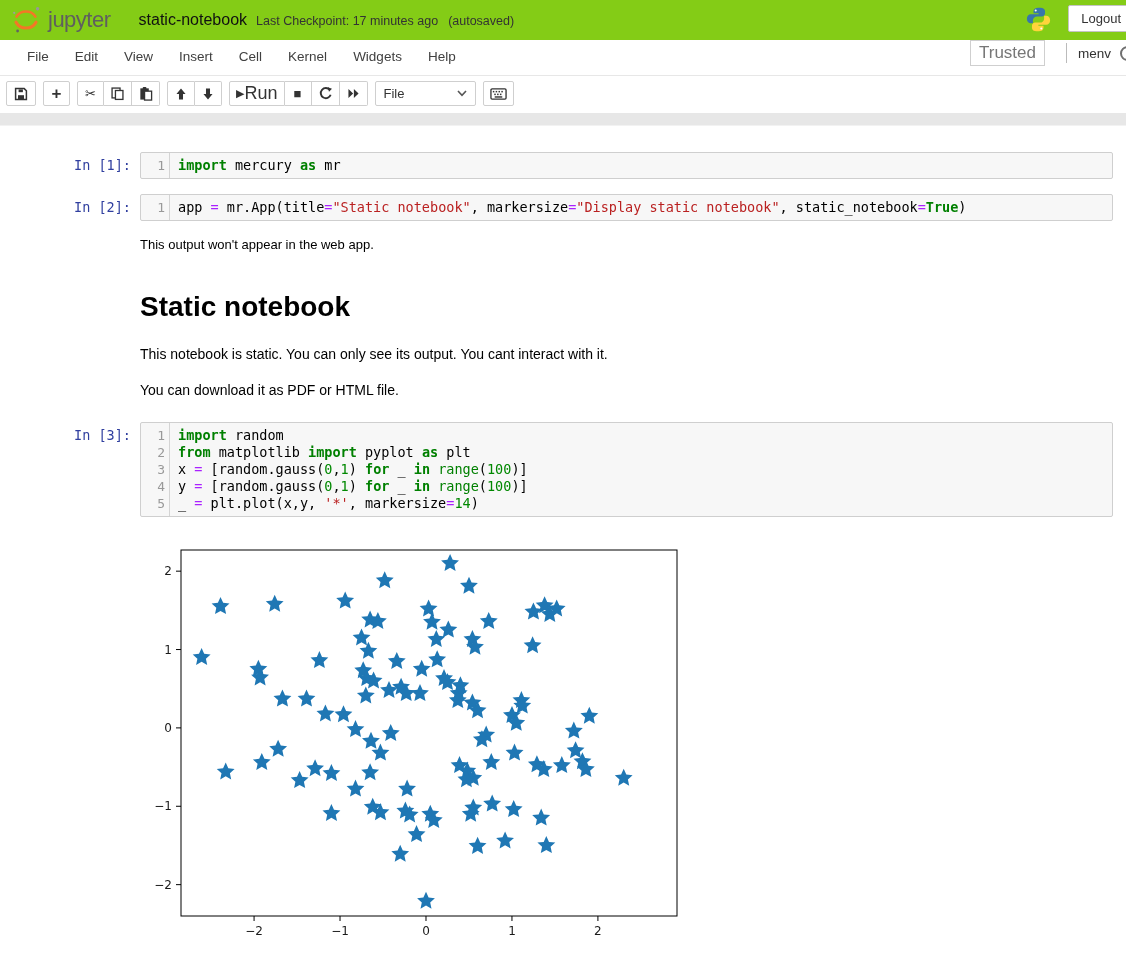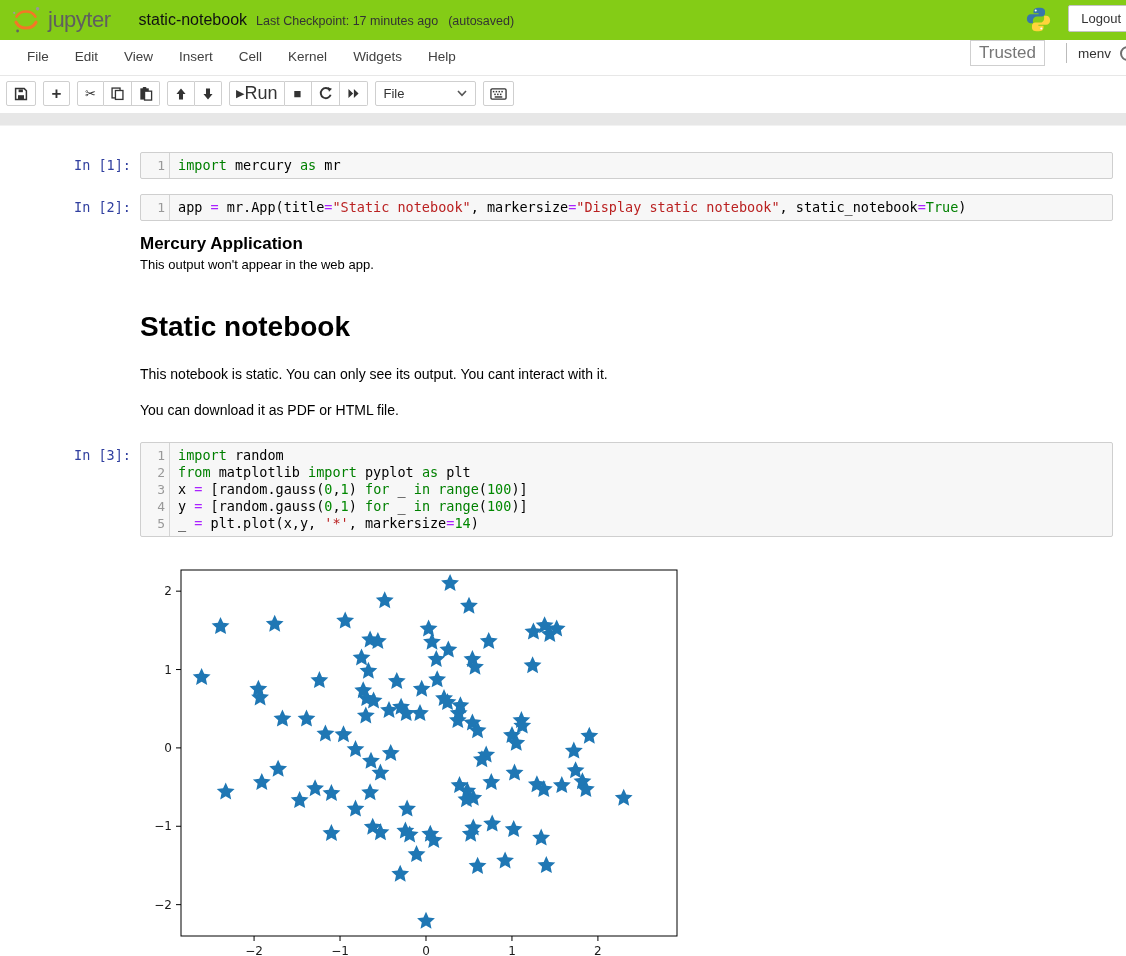--- a/index.html
+++ b/index.html
@@ -46,21 +46,21 @@
 
   
   .notebook { padding-top:26px; background:#fff; }
   .cell-row { display:flex; margin-bottom:15px; padding-right:13px; }
   .prompt-col { width:140px; flex:none; text-align:right; padding-right:9px; padding-top:5px;
     font-family:"DejaVu Sans Mono", monospace; font-size:13.5px; color:#303F9F; }
   .input-box { flex:1; border:1px solid #cfcfcf; background:#f7f7f7; display:flex; border-radius:2px; }
   .gutter { width:29px; flex:none; text-align:right; padding:4px 4px 4px 0; color:#999;
     font-family:"DejaVu Sans Mono", monospace; font-size:13px; line-height:17px; border-right:1px solid #d4d4d4; }
   .codecol { padding:4px 8px; font-family:"DejaVu Sans Mono", monospace; font-size:13.5px; line-height:17px; white-space:pre; color:#000; }
-  .cm-k { color:#008000; font-weight:normal; }
+  .cm-k { color:#008000; font-weight:bold; }
   .cm-o { color:#AA22FF; }
   .cm-n { color:#080; }
   .cm-s { color:#BA2121; }
   .cm-b { color:#008000; }
 
   .output-row { display:flex; }
   .spacer-col { width:140px; flex:none; }
   .mercury-out { margin-top:-2px; margin-bottom:9px; }
   .mercury-title { font-size:17px; font-weight:bold; color:#000; }
   .mercury-text { font-size:13px; color:#000; margin-top:3px; }
@@ -227,21 +227,20 @@
         <div class="gutter">
           <div>1</div>
         </div>
         <div class="codecol"><div><span>app </span><span class="cm-o">=</span><span> mr.App(title</span><span class="cm-o">=</span><span class="cm-s">"Static notebook"</span><span>, markersize</span><span class="cm-o">=</span><span class="cm-s">"Display static notebook"</span><span>, static_notebook</span><span class="cm-o">=</span><span class="cm-k">True</span><span>)</span></div></div>
       </div>
   </div>
 
   <div class="output-row">
     <div class="spacer-col"></div>
     <div class="mercury-out">
-      <div class="mercury-title">Mercury Application</div>
       <div class="mercury-text">This output won't appear in the web app.</div>
     </div>
   </div>
 
   <div class="output-row">
     <div class="spacer-col"></div>
     <div class="md-block">
       <h1 class="md-title">Static notebook</h1>
       <p class="md-p1">This notebook is static. You can only see its output. You cant interact with it.</p>
       <p class="md-p2">You can download it as PDF or HTML file.</p>

